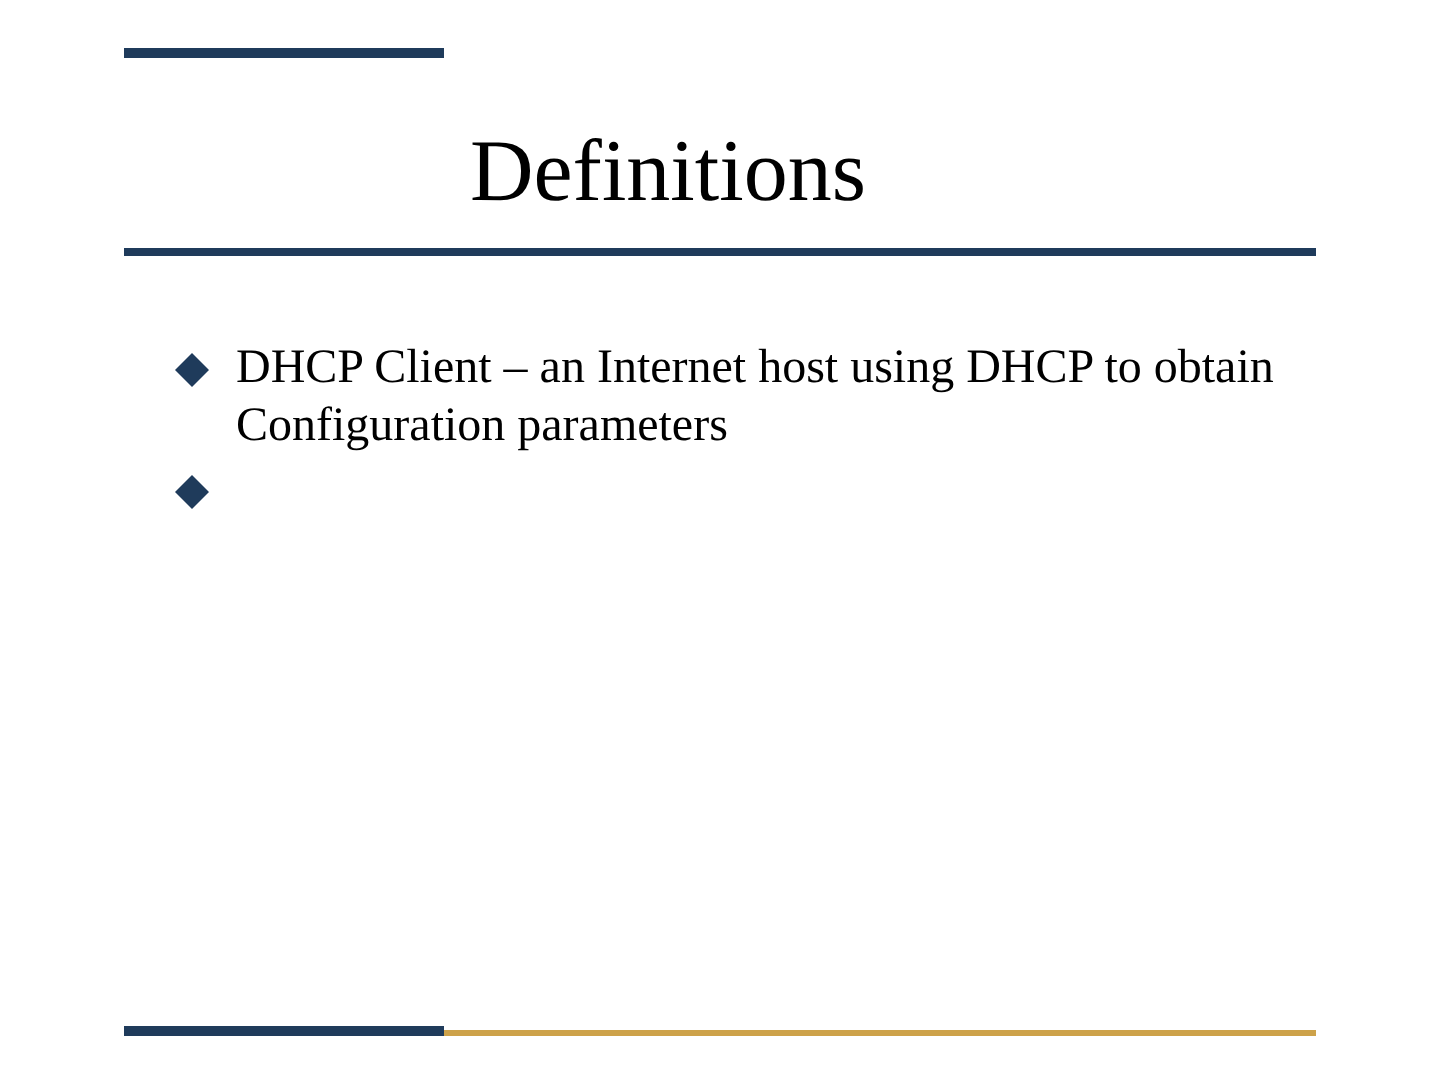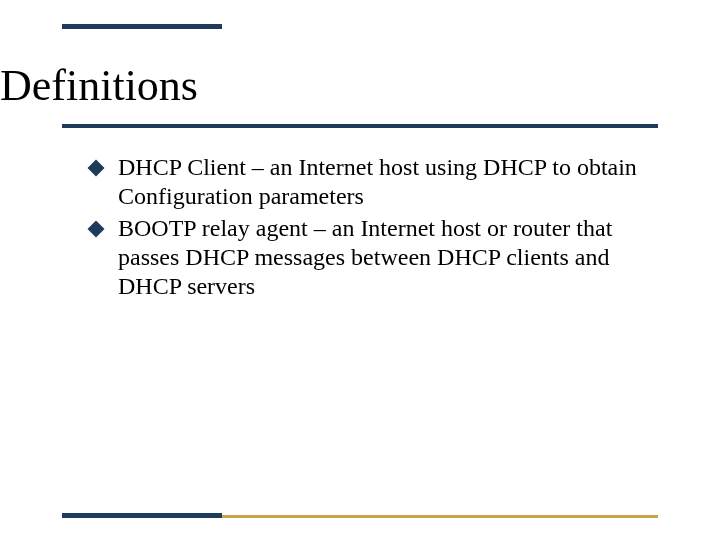--- a/index.html
+++ b/index.html
@@ -24,35 +24,35 @@
     left: 62px;
     width: 160px;
     height: 5px;
     background: #1f3b5b;
   }
   .title {
     position: absolute;
     top: 60px;
     left: 0;
     width: 668px;
-    text-align: left;
+    text-align: center;
     font-size: 44px;
     font-weight: 400;
   }
   .title-rule {
     position: absolute;
     top: 124px;
     left: 62px;
     width: 596px;
     height: 4px;
     background: #1f3b5b;
   }
   .body {
     position: absolute;
-    top: 153px;
+    top: 170px;
     left: 90px;
     width: 570px;
     font-size: 24px;
     line-height: 1.22;
   }
   .item {
     position: relative;
     padding-left: 28px;
     margin: 0 0 2px 0;
   }
@@ -96,21 +96,20 @@
   <div class="body">
 
     <div class="item">
       <span class="bullet"></span>
       <span>DHCP Client – an Internet host using DHCP to obtain Configuration parameters</span>
     </div>
 
 
     <div class="item">
       <span class="bullet"></span>
-      <span>BOOTP relay agent – an Internet host or router that passes DHCP messages between DHCP clients and DHCP servers</span>
     </div>
 
 
   </div>
 
   <div class="bottom-rule"></div>
   <div class="bottom-accent"></div>
 
 </div>
 

